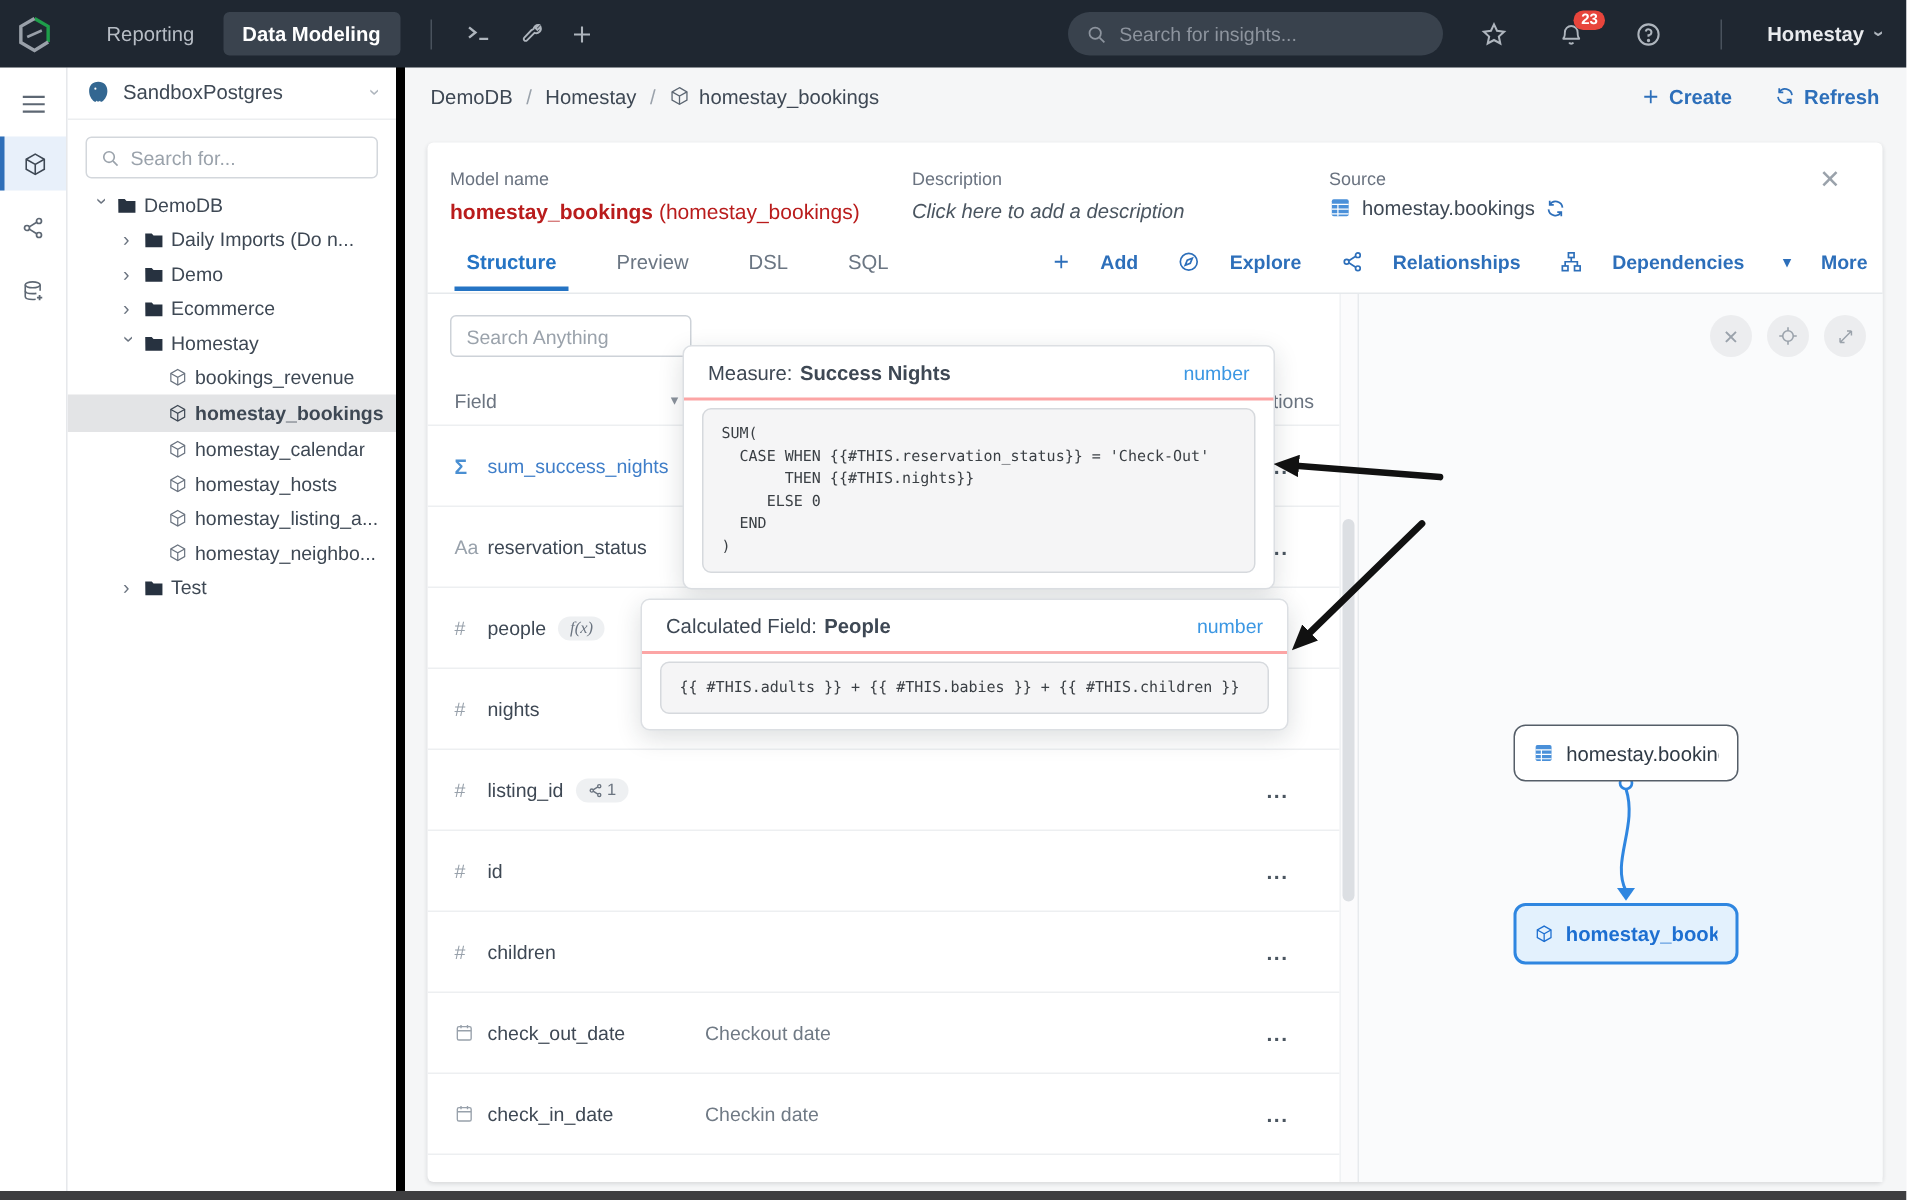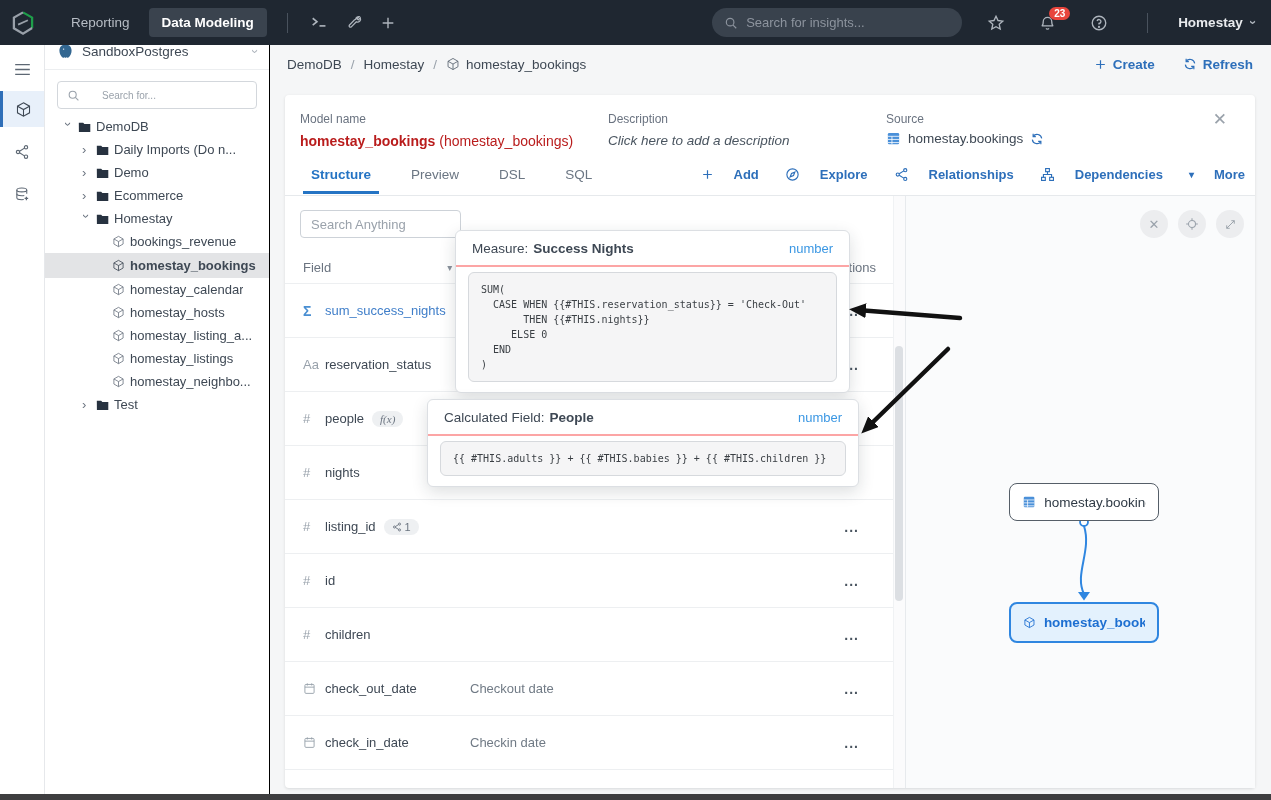--- a/index.html
+++ b/index.html
@@ -25,27 +25,27 @@
   .chev-sm { display:inline-block; color:#aeb5bd; transform:rotate(90deg); font-size:13px; }
 
   
   .rail { position:absolute; top:45px; left:0; width:45px; bottom:0; background:#fff;
           border-right:1px solid #e6e8eb; z-index:20; }
   .rail-item { position:absolute; left:0; width:100%; height:36px; display:flex; align-items:center;
                justify-content:center; color:#5d6773; }
   .rail-item.active { background:#e8f0fa; border-left:3px solid #2f6fb8; color:#3e4854; }
 
   
-  .sidebar { position:absolute; top:33px; left:45px; width:225px; bottom:0; background:#fff;
-             border-right:1px solid #000000; z-index:15; }
+  .sidebar { position:absolute; top:43px; left:45px; width:225px; bottom:0; background:#fff;
+             border-right:6px solid #000000; z-index:15; }
   .sb-head { height:37px; border-bottom:1px solid #eceef0; display:flex; align-items:center;
              padding:0 12px; gap:8px; font-size:13.5px; color:#3e4854; }
   .sb-head .grow { flex:1; }
   .sb-search { margin:11px 12px 4px; height:28px; border:1px solid #d3d7dc; border-radius:4px;
-               display:flex; align-items:center; padding:0 9px; gap:22px; color:#9aa2ab; font-size:10px; }
+               display:flex; align-items:center; padding:0 9px; gap:7px; color:#9aa2ab; font-size:13px; }
   .tree { margin-top:6px; font-size:13px; }
   .titem { display:flex; align-items:center; height:23px; gap:5px; color:#3e4854; position:relative; }
   .titem.lv0 { padding-left:19px; }
   .titem.lv1 { padding-left:37px; }
   .titem.lv2 { padding-left:67px; }
   .titem.selected { background:#e3e4e6; height:25px; font-weight:600; }
   .chev { display:inline-block; width:9px; color:#6b7480; font-size:13px; line-height:1; }
   .chev.down { transform:rotate(90deg); }
   .tic { flex:0 0 auto; display:block; }
   .tlabel { white-space:nowrap; overflow:hidden; }
@@ -315,27 +315,20 @@
           <path d="M12 2.5 20.5 7.3v9.4L12 21.5 3.5 16.7V7.3Z"></path>
           <path d="M3.5 7.3 12 12.1l8.5-4.8M12 12.1v9.4"></path>
         </svg>
       <span class="tlabel">homestay_listing_a...</span>
     </div>
     <div class="titem lv2">
       <svg class="tic" width="13" height="13" viewBox="0 0 24 24" fill="none" stroke="#6b7480" stroke-width="1.5">
           <path d="M12 2.5 20.5 7.3v9.4L12 21.5 3.5 16.7V7.3Z"></path>
           <path d="M3.5 7.3 12 12.1l8.5-4.8M12 12.1v9.4"></path>
         </svg>
-      <span class="tlabel">homestay_listings</span>
-    </div>
-    <div class="titem lv2">
-      <svg class="tic" width="13" height="13" viewBox="0 0 24 24" fill="none" stroke="#6b7480" stroke-width="1.5">
-          <path d="M12 2.5 20.5 7.3v9.4L12 21.5 3.5 16.7V7.3Z"></path>
-          <path d="M3.5 7.3 12 12.1l8.5-4.8M12 12.1v9.4"></path>
-        </svg>
       <span class="tlabel">homestay_neighbo...</span>
     </div>
     <div class="titem lv1">
       <span class="chev">›</span>
       <svg class="tic" width="13" height="12" viewBox="0 0 24 22" fill="#273240">
           <path d="M1.5 3h8l2.2 2.4h11V20h-21z"></path>
         </svg>
       <span class="tlabel">Test</span>
     </div>
   </div>

